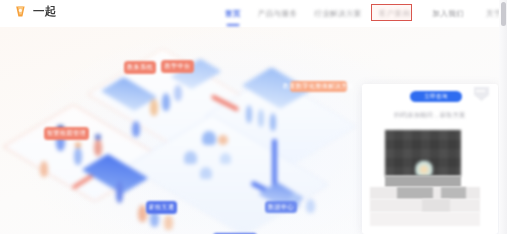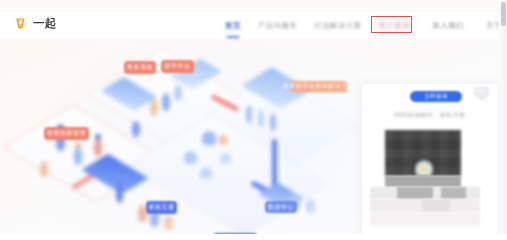--- a/index.html
+++ b/index.html
@@ -10,21 +10,21 @@
   }
   #page {
     position: relative;
     width: 507px; height: 234px;
     background: #fdfaf8;
     overflow: hidden;
   }
 
   
   #header {
-    position: absolute; left: 0; top: 12px;
+    position: absolute; left: 0; top: 0;
     width: 507px; height: 27px;
     background: #ffffff;
     z-index: 20;
   }
   #logo-group {
     position: absolute; left: 13px; top: 4px;
     display: flex; align-items: center; gap: 5px;
     filter: blur(0.55px);
   }
   #logo-mark {

